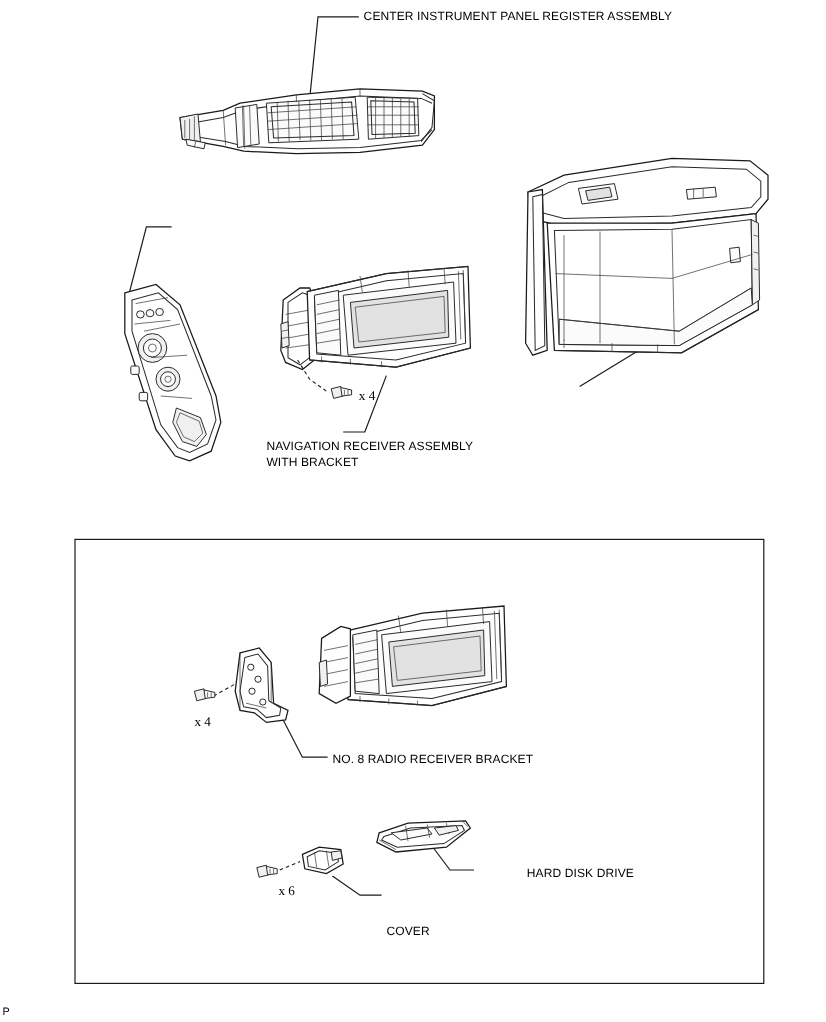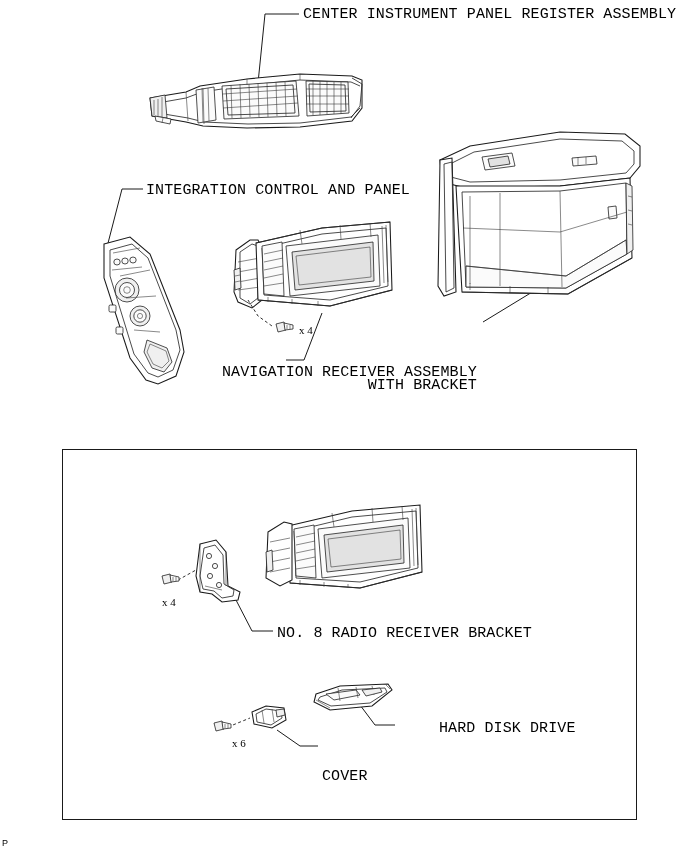--- a/index.html
+++ b/index.html
@@ -12,27 +12,26 @@
   }
   #page {
     position: relative;
     width: 688px;
     height: 852px;
     background: #ffffff;
     overflow: hidden;
   }
   .label {
     position: absolute;
-    font-family: Liberation Mono, monospace;
-    font-size: 15px;
+    font-family: Liberation Sans, sans-serif;
+    font-size: 10px;
     color: #000000;
     white-space: pre;
     line-height: 13px;
     letter-spacing: 0.1px;
-    text-align: right;
   }
   .qty {
     position: absolute;
     font-family: Liberation Serif, serif;
     font-size: 11px;
     color: #000000;
     white-space: pre;
   }
   .corner {
     position: absolute;
@@ -302,21 +301,20 @@
         <path class="fillw2" d="M222 722 L231 724 L231 728 L223 729 Z"></path>
         <path class="thinner" d="M225 724 L225 728 M228 724 L228 728"></path>
       </g>
     </g>
 
   </svg>
 
   <div class="box" id="lower-frame" style="left: 62px; top: 449px; width: 575px; height: 371px;"></div>
 
   <div class="label" id="lbl-0" style="left: 303px; top: 8px;">CENTER INSTRUMENT PANEL REGISTER ASSEMBLY</div>
-  <div class="label" id="lbl-1" style="left: 146px; top: 184px;">INTEGRATION CONTROL AND PANEL</div>
   <div class="label" id="lbl-3" style="left: 222px; top: 366px;">NAVIGATION RECEIVER ASSEMBLY
 WITH BRACKET</div>
   <div class="label" id="lbl-4" style="left: 277px; top: 627px;">NO. 8 RADIO RECEIVER BRACKET</div>
   <div class="label" id="lbl-5" style="left: 399px; top: 722px; padding-left: 40px;">HARD DISK DRIVE</div>
   <div class="label" id="lbl-6" style="left: 322px; top: 742px; margin-top: 28px;">COVER</div>
 
   <div class="qty" id="qty-0" style="left: 299px; top: 324px;">x 4</div>
   <div class="qty" id="qty-1" style="left: 162px; top: 596px;">x 4</div>
   <div class="qty" id="qty-2" style="left: 232px; top: 737px;">x 6</div>
 

